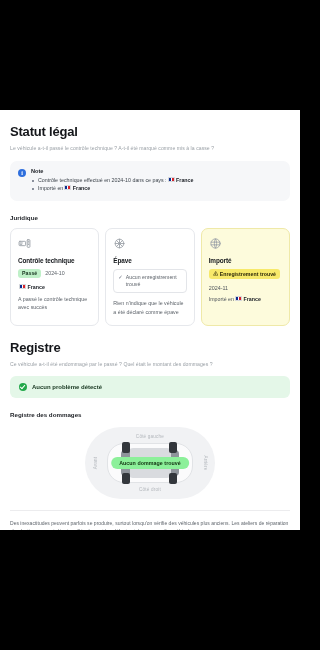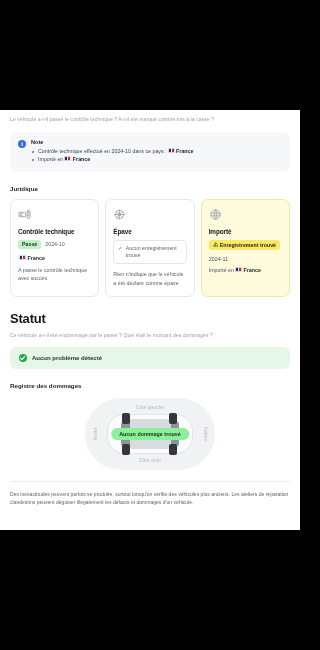--- a/index.html
+++ b/index.html
@@ -333,20 +333,21 @@
     letter-spacing: 0.02px;
   }
 </style>
 </head>
 <body>
 
 <div class="screen">
 
   <div class="content-panel">
 
+    <div class="section-title">Statut légal</div>
     <div class="section-sub">Le véhicule a-t-il passé le contrôle technique ? A-t-il été marqué comme mis à la casse ?</div>
 
     <div class="note-box">
       <div class="note-icon">i</div>
       <div class="note-body">
         <div class="note-title">Note</div>
         <ul class="note-list">
           <li>
             <span>Contrôle technique effectué en 2024-10 dans ce pays :</span><span class="flag"></span><span class="bold-inline">France</span>
           </li>
@@ -412,21 +413,21 @@
             </span>
             <span>Enregistrement trouvé</span>
           </span>
         </div>
         <div class="card-date">2024-11</div>
         <div class="card-country"><span style="font-weight:normal;color:#4e545b">Importé en</span><span class="flag"></span><span>France</span></div>
       </div>
 
     </div>
 
-    <div class="section-title">Statut</div>
+    <div class="section-title">Registre</div>
     <div class="section-sub">Ce véhicule a-t-il été endommagé par le passé ? Quel était le montant des dommages ?</div>
 
     <div class="success-banner">
       <span class="success-icon"></span>
       <span class="success-text">Aucun problème détecté</span>
     </div>
 
     <div class="sub-label">Registre des dommages</div>
 
     <div class="diagram-wrap">

